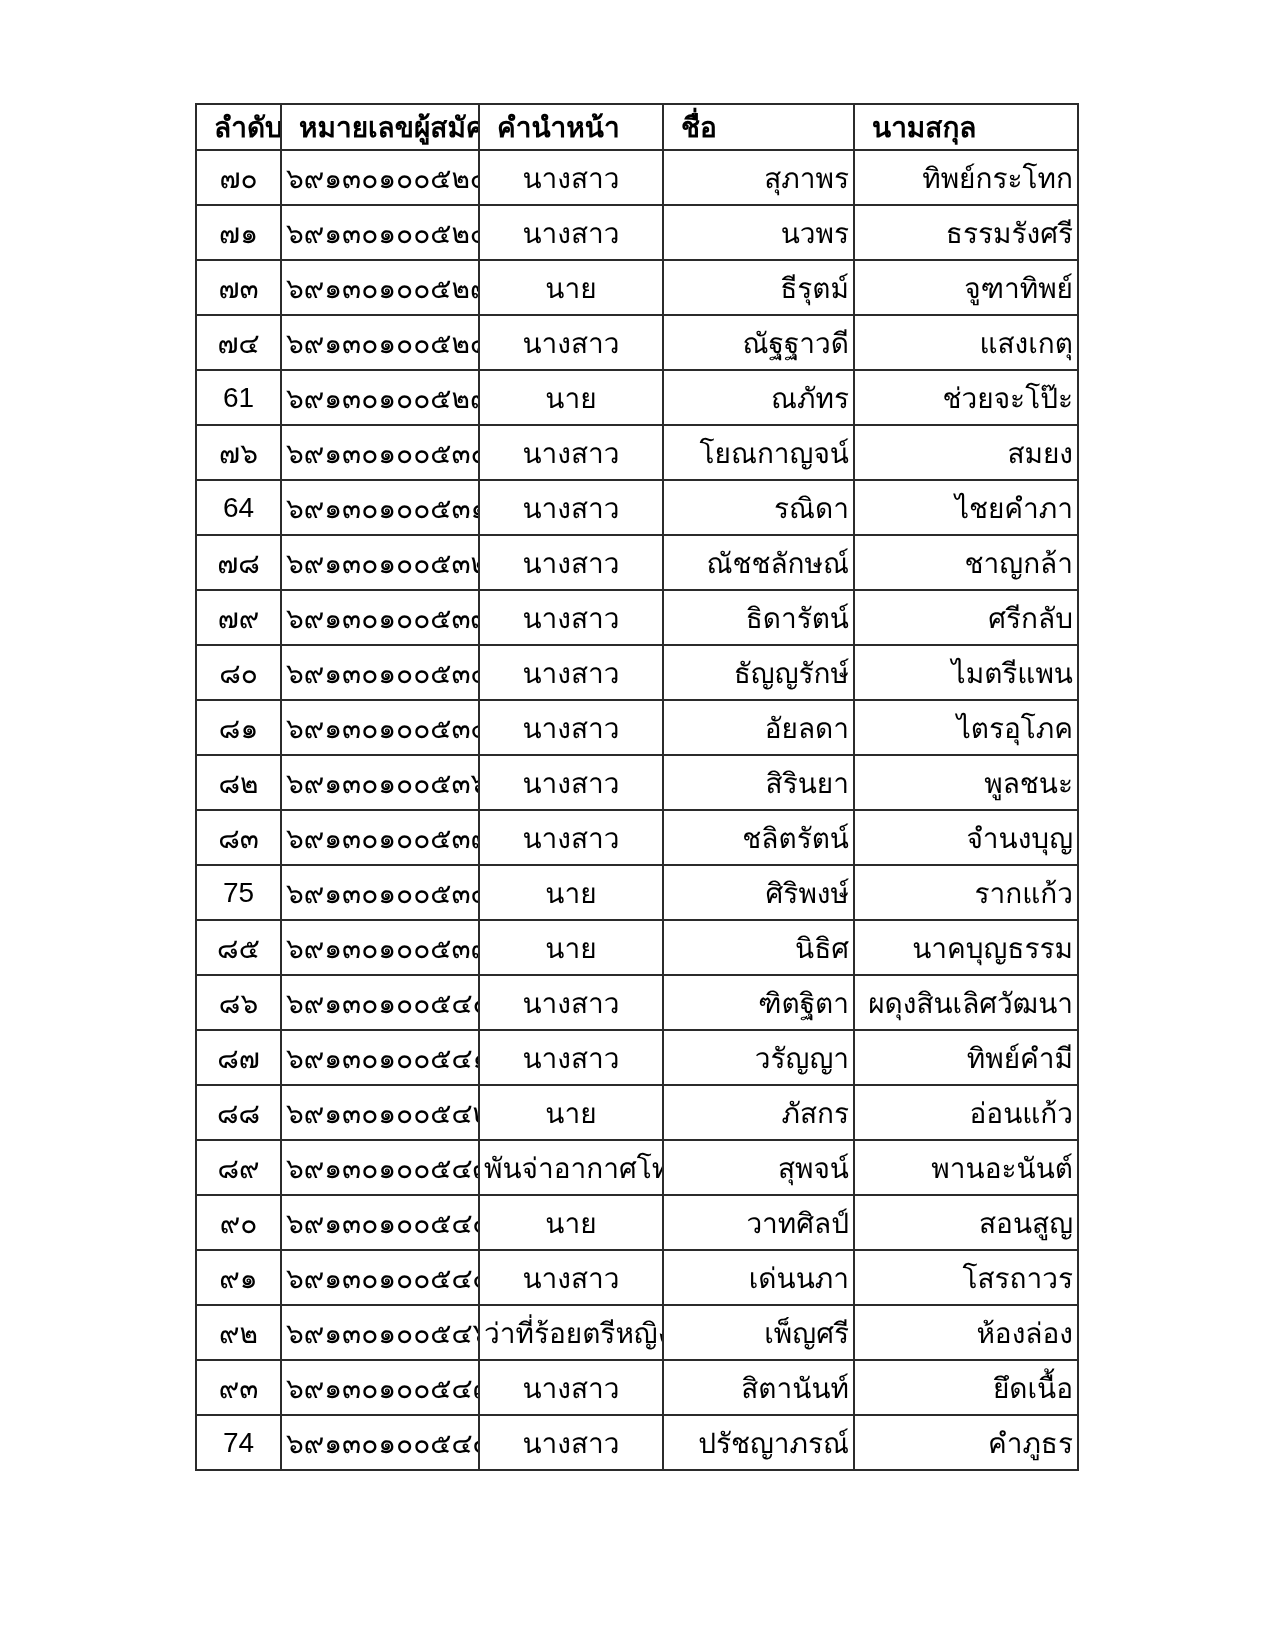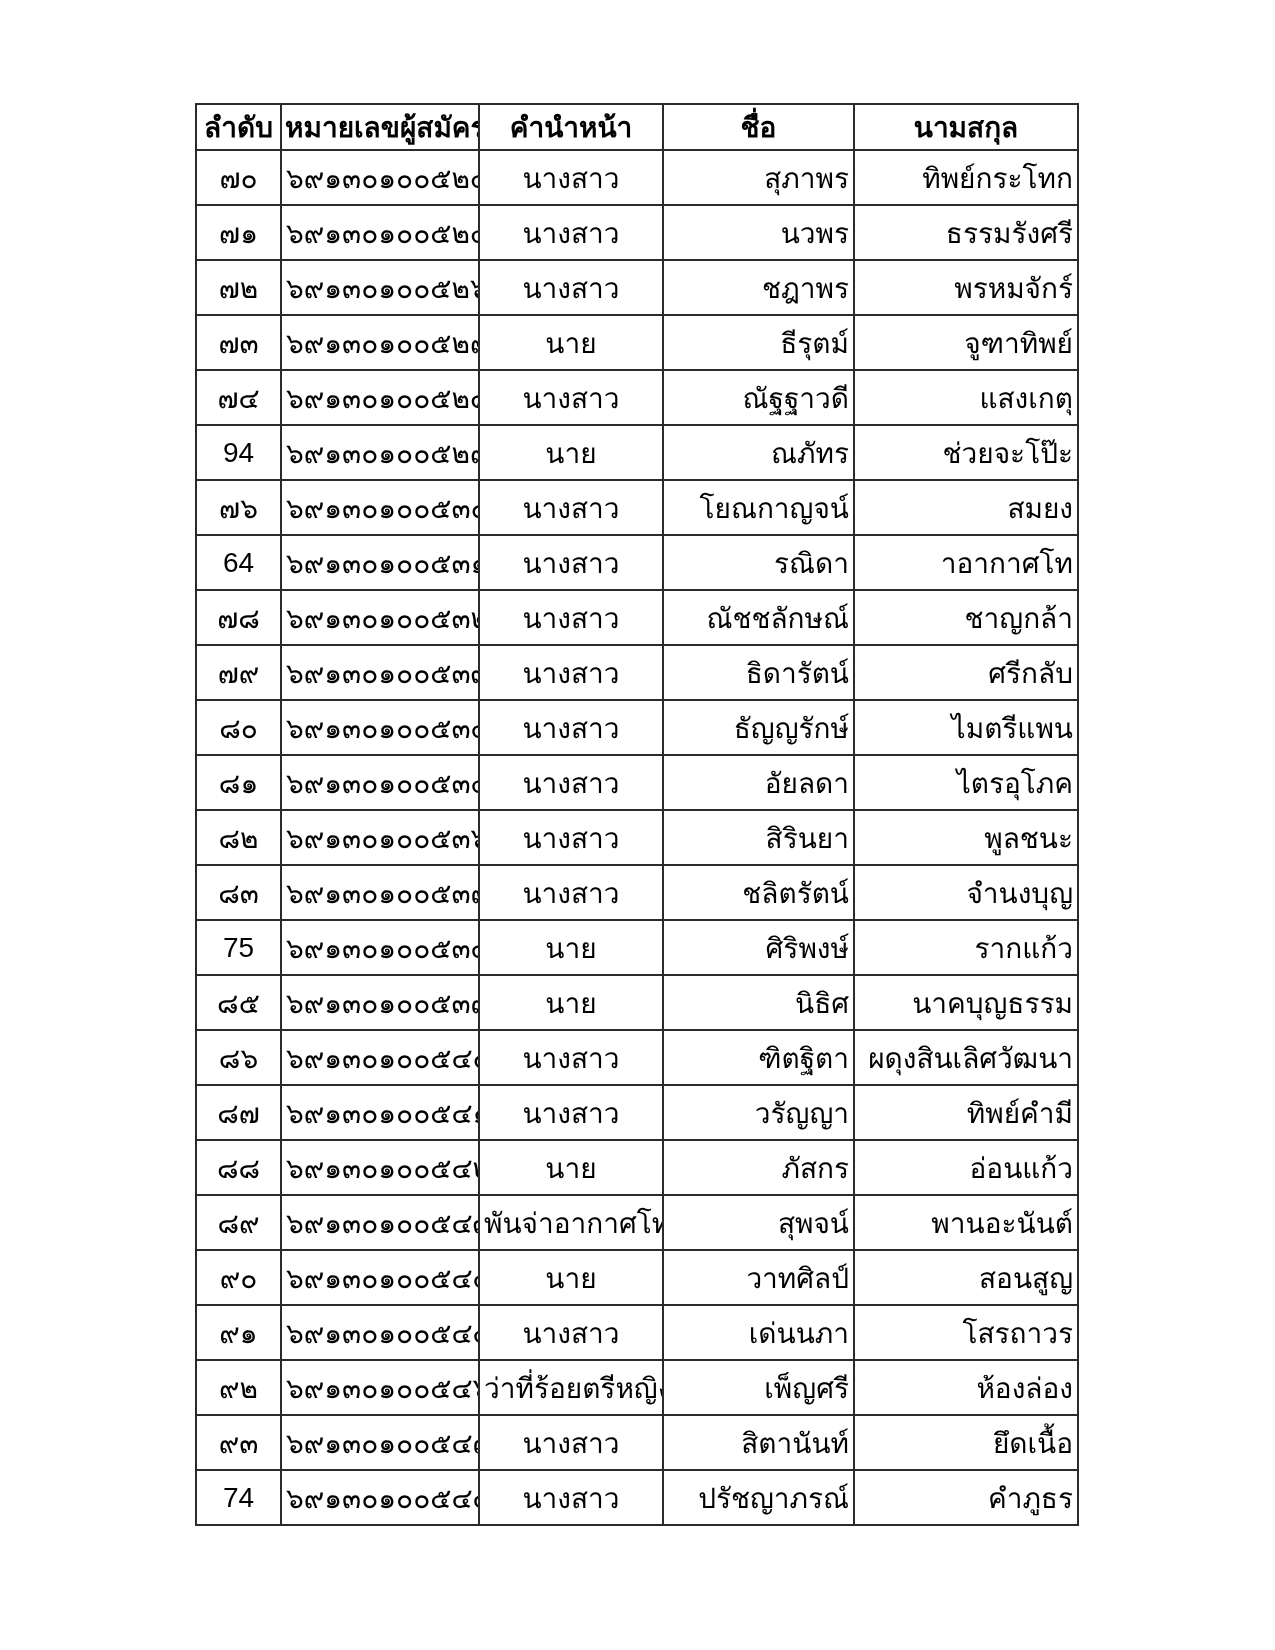--- a/index.html
+++ b/index.html
@@ -28,22 +28,22 @@
   table.applicant-table td {
     border: 2px solid #2b2b2b;
     overflow: hidden;
     white-space: nowrap;
     vertical-align: middle;
   }
   table.applicant-table thead th {
     height: 40px;
     font-size: 28px;
     font-weight: bold;
-    text-align: center;
-    padding: 0 3px;
+    text-align: left;
+    padding: 0 17px;
   }
   table.applicant-table tbody td {
     height: 53px;
     font-size: 28px;
     font-weight: normal;
     padding: 0 4px;
   }
   td.col-no,
   td.col-applicant_number,
   td.col-title {
@@ -88,60 +88,53 @@
           <td class="col-last_name">ทิพย์กระโทก</td>
         </tr>
         <tr>
           <td class="col-no">๗๑</td>
           <td class="col-applicant_number">๖๙๑๓๐๑๐๐๕๒๕</td>
           <td class="col-title">นางสาว</td>
           <td class="col-first_name">นวพร</td>
           <td class="col-last_name">ธรรมรังศรี</td>
         </tr>
         <tr>
-          <td class="col-no">๗๒</td>
-          <td class="col-applicant_number">๖๙๑๓๐๑๐๐๕๒๖</td>
-          <td class="col-title">นางสาว</td>
-          <td class="col-first_name">ชฎาพร</td>
-          <td class="col-last_name">พรหมจักร์</td>
-        </tr>
-        <tr>
           <td class="col-no">๗๓</td>
           <td class="col-applicant_number">๖๙๑๓๐๑๐๐๕๒๗</td>
           <td class="col-title">นาย</td>
           <td class="col-first_name">ธีรุตม์</td>
           <td class="col-last_name">จูฑาทิพย์</td>
         </tr>
         <tr>
           <td class="col-no">๗๔</td>
           <td class="col-applicant_number">๖๙๑๓๐๑๐๐๕๒๘</td>
           <td class="col-title">นางสาว</td>
           <td class="col-first_name">ณัฐฐาวดี</td>
           <td class="col-last_name">แสงเกตุ</td>
         </tr>
         <tr>
-          <td class="col-no">94</td>
+          <td class="col-no">61</td>
           <td class="col-applicant_number">๖๙๑๓๐๑๐๐๕๒๙</td>
           <td class="col-title">นาย</td>
           <td class="col-first_name">ณภัทร</td>
           <td class="col-last_name">ช่วยจะโป๊ะ</td>
         </tr>
         <tr>
           <td class="col-no">๗๖</td>
           <td class="col-applicant_number">๖๙๑๓๐๑๐๐๕๓๐</td>
           <td class="col-title">นางสาว</td>
           <td class="col-first_name">โยณกาญจน์</td>
           <td class="col-last_name">สมยง</td>
         </tr>
         <tr>
           <td class="col-no">64</td>
           <td class="col-applicant_number">๖๙๑๓๐๑๐๐๕๓๑</td>
           <td class="col-title">นางสาว</td>
           <td class="col-first_name">รณิดา</td>
-          <td class="col-last_name">าอากาศโท</td>
+          <td class="col-last_name">ไชยคำภา</td>
         </tr>
         <tr>
           <td class="col-no">๗๘</td>
           <td class="col-applicant_number">๖๙๑๓๐๑๐๐๕๓๒</td>
           <td class="col-title">นางสาว</td>
           <td class="col-first_name">ณัชชลักษณ์</td>
           <td class="col-last_name">ชาญกล้า</td>
         </tr>
         <tr>
           <td class="col-no">๗๙</td>

